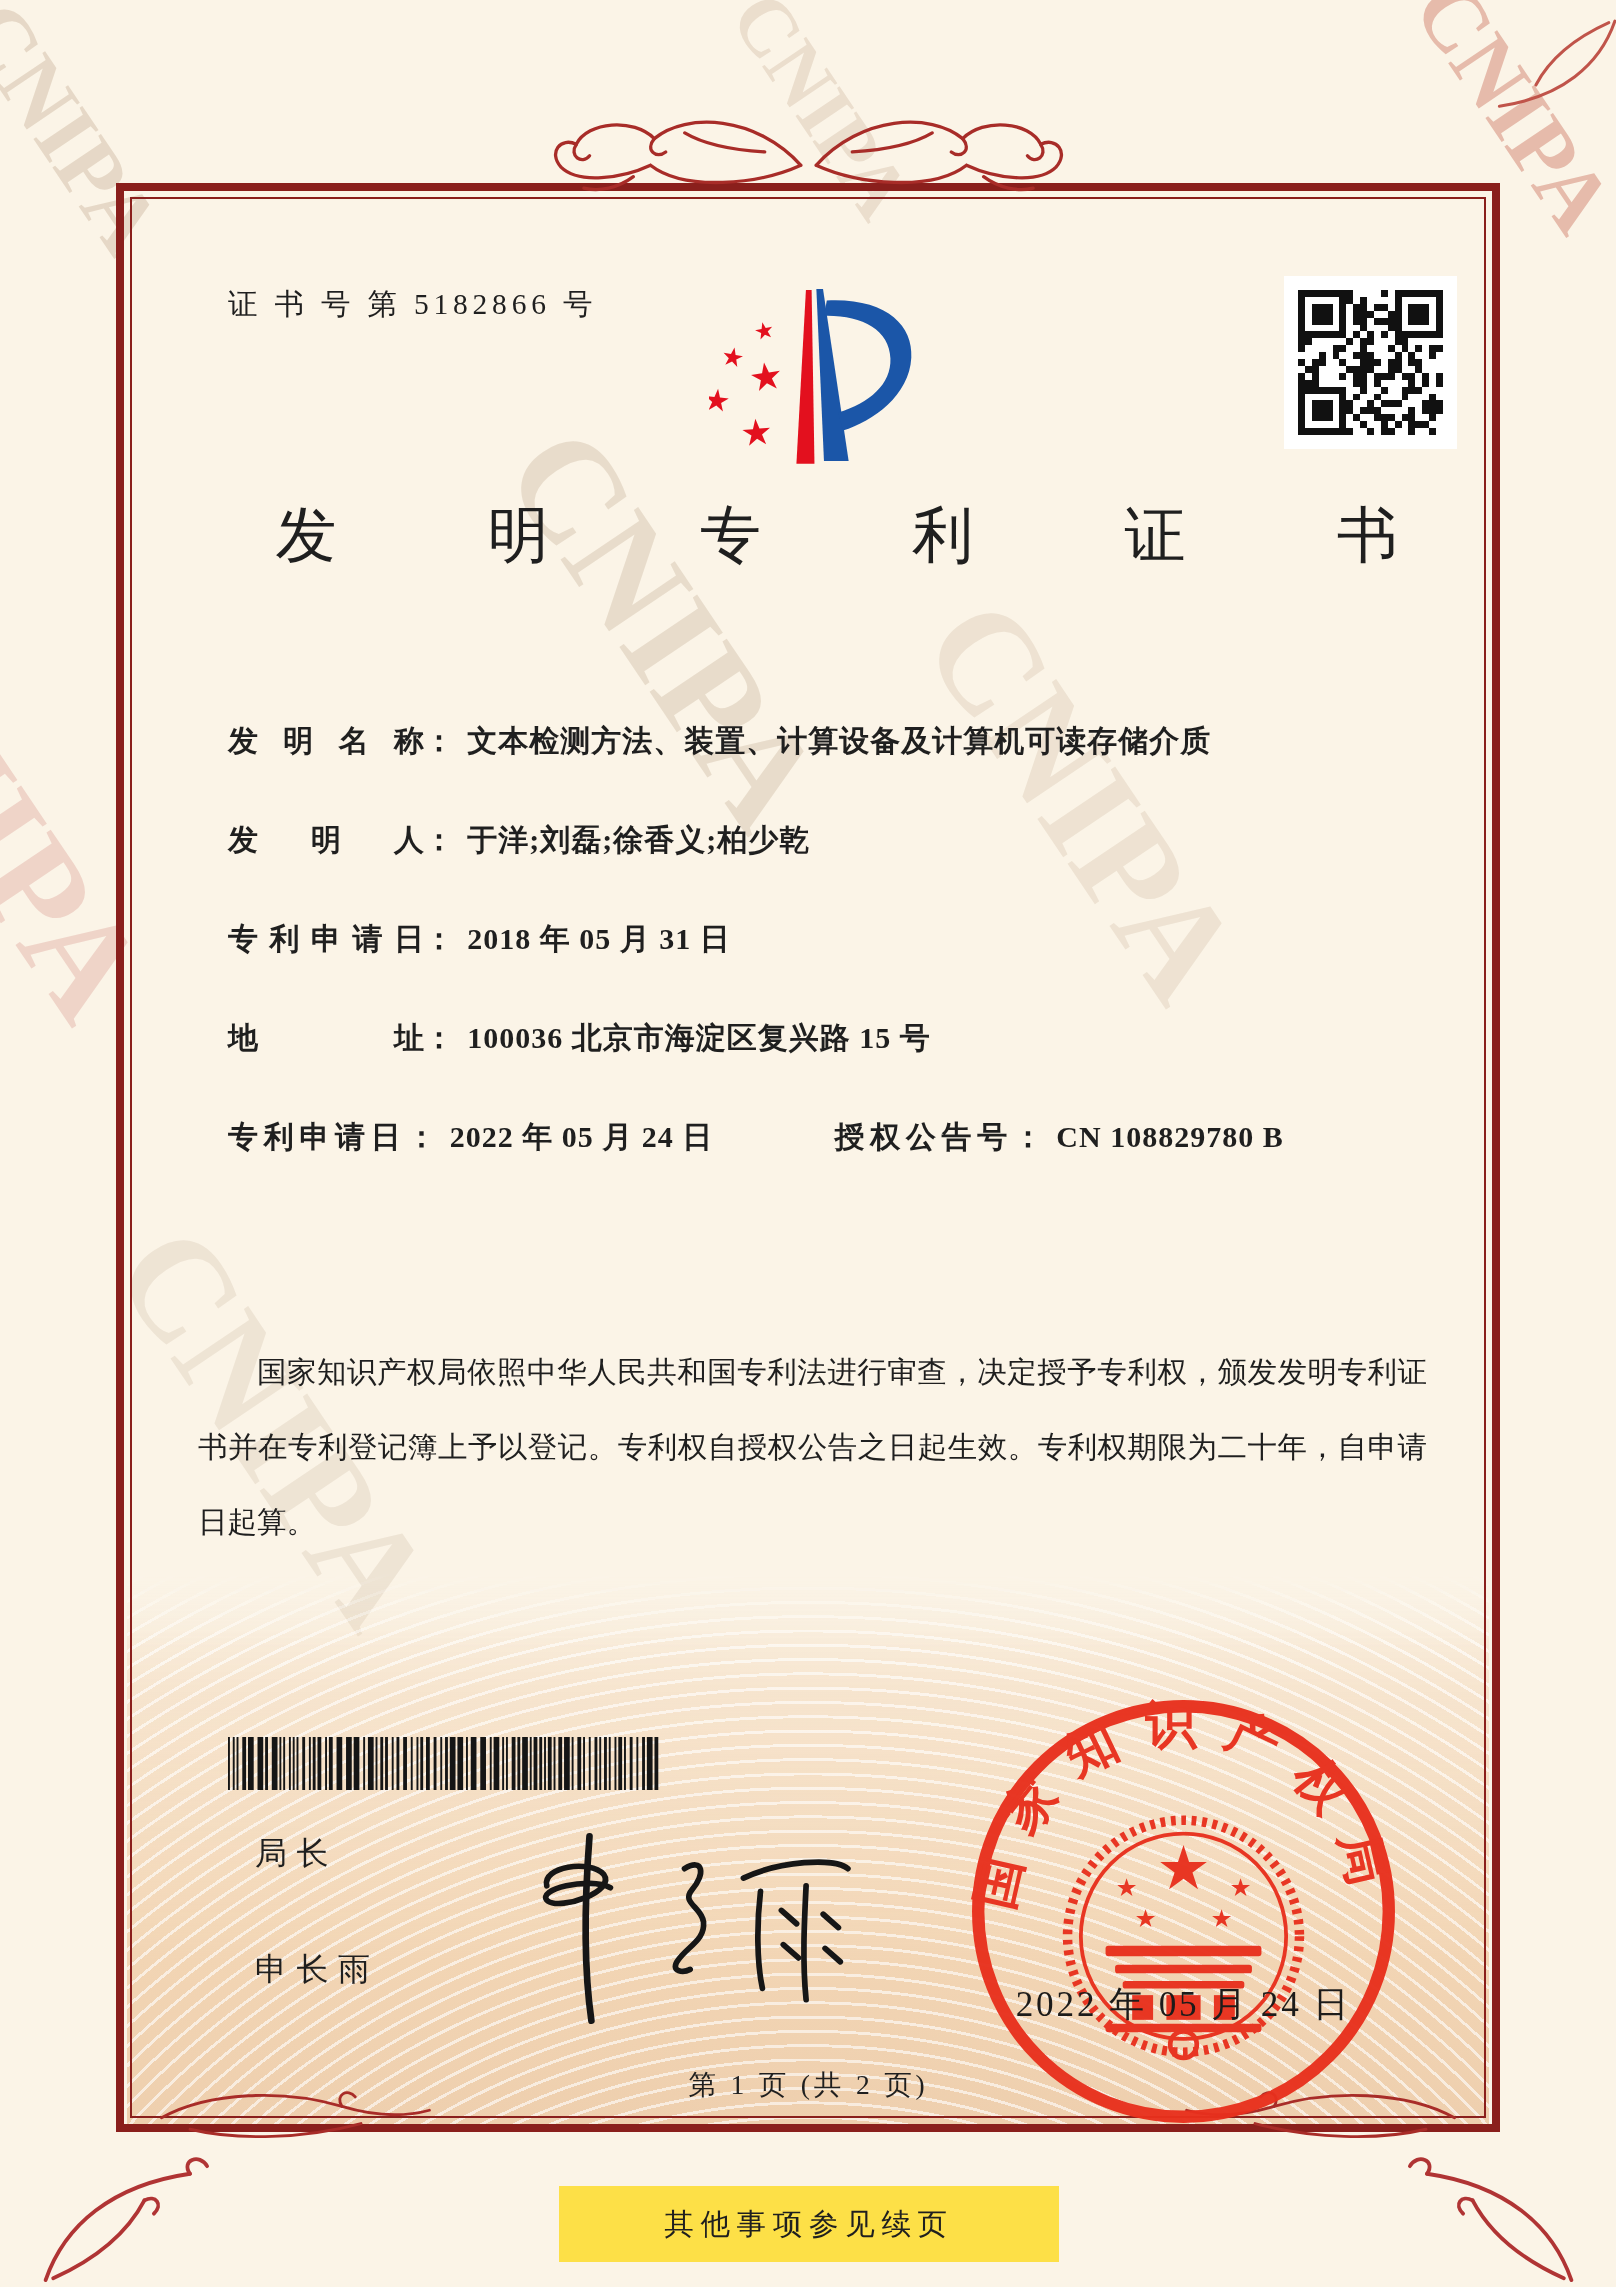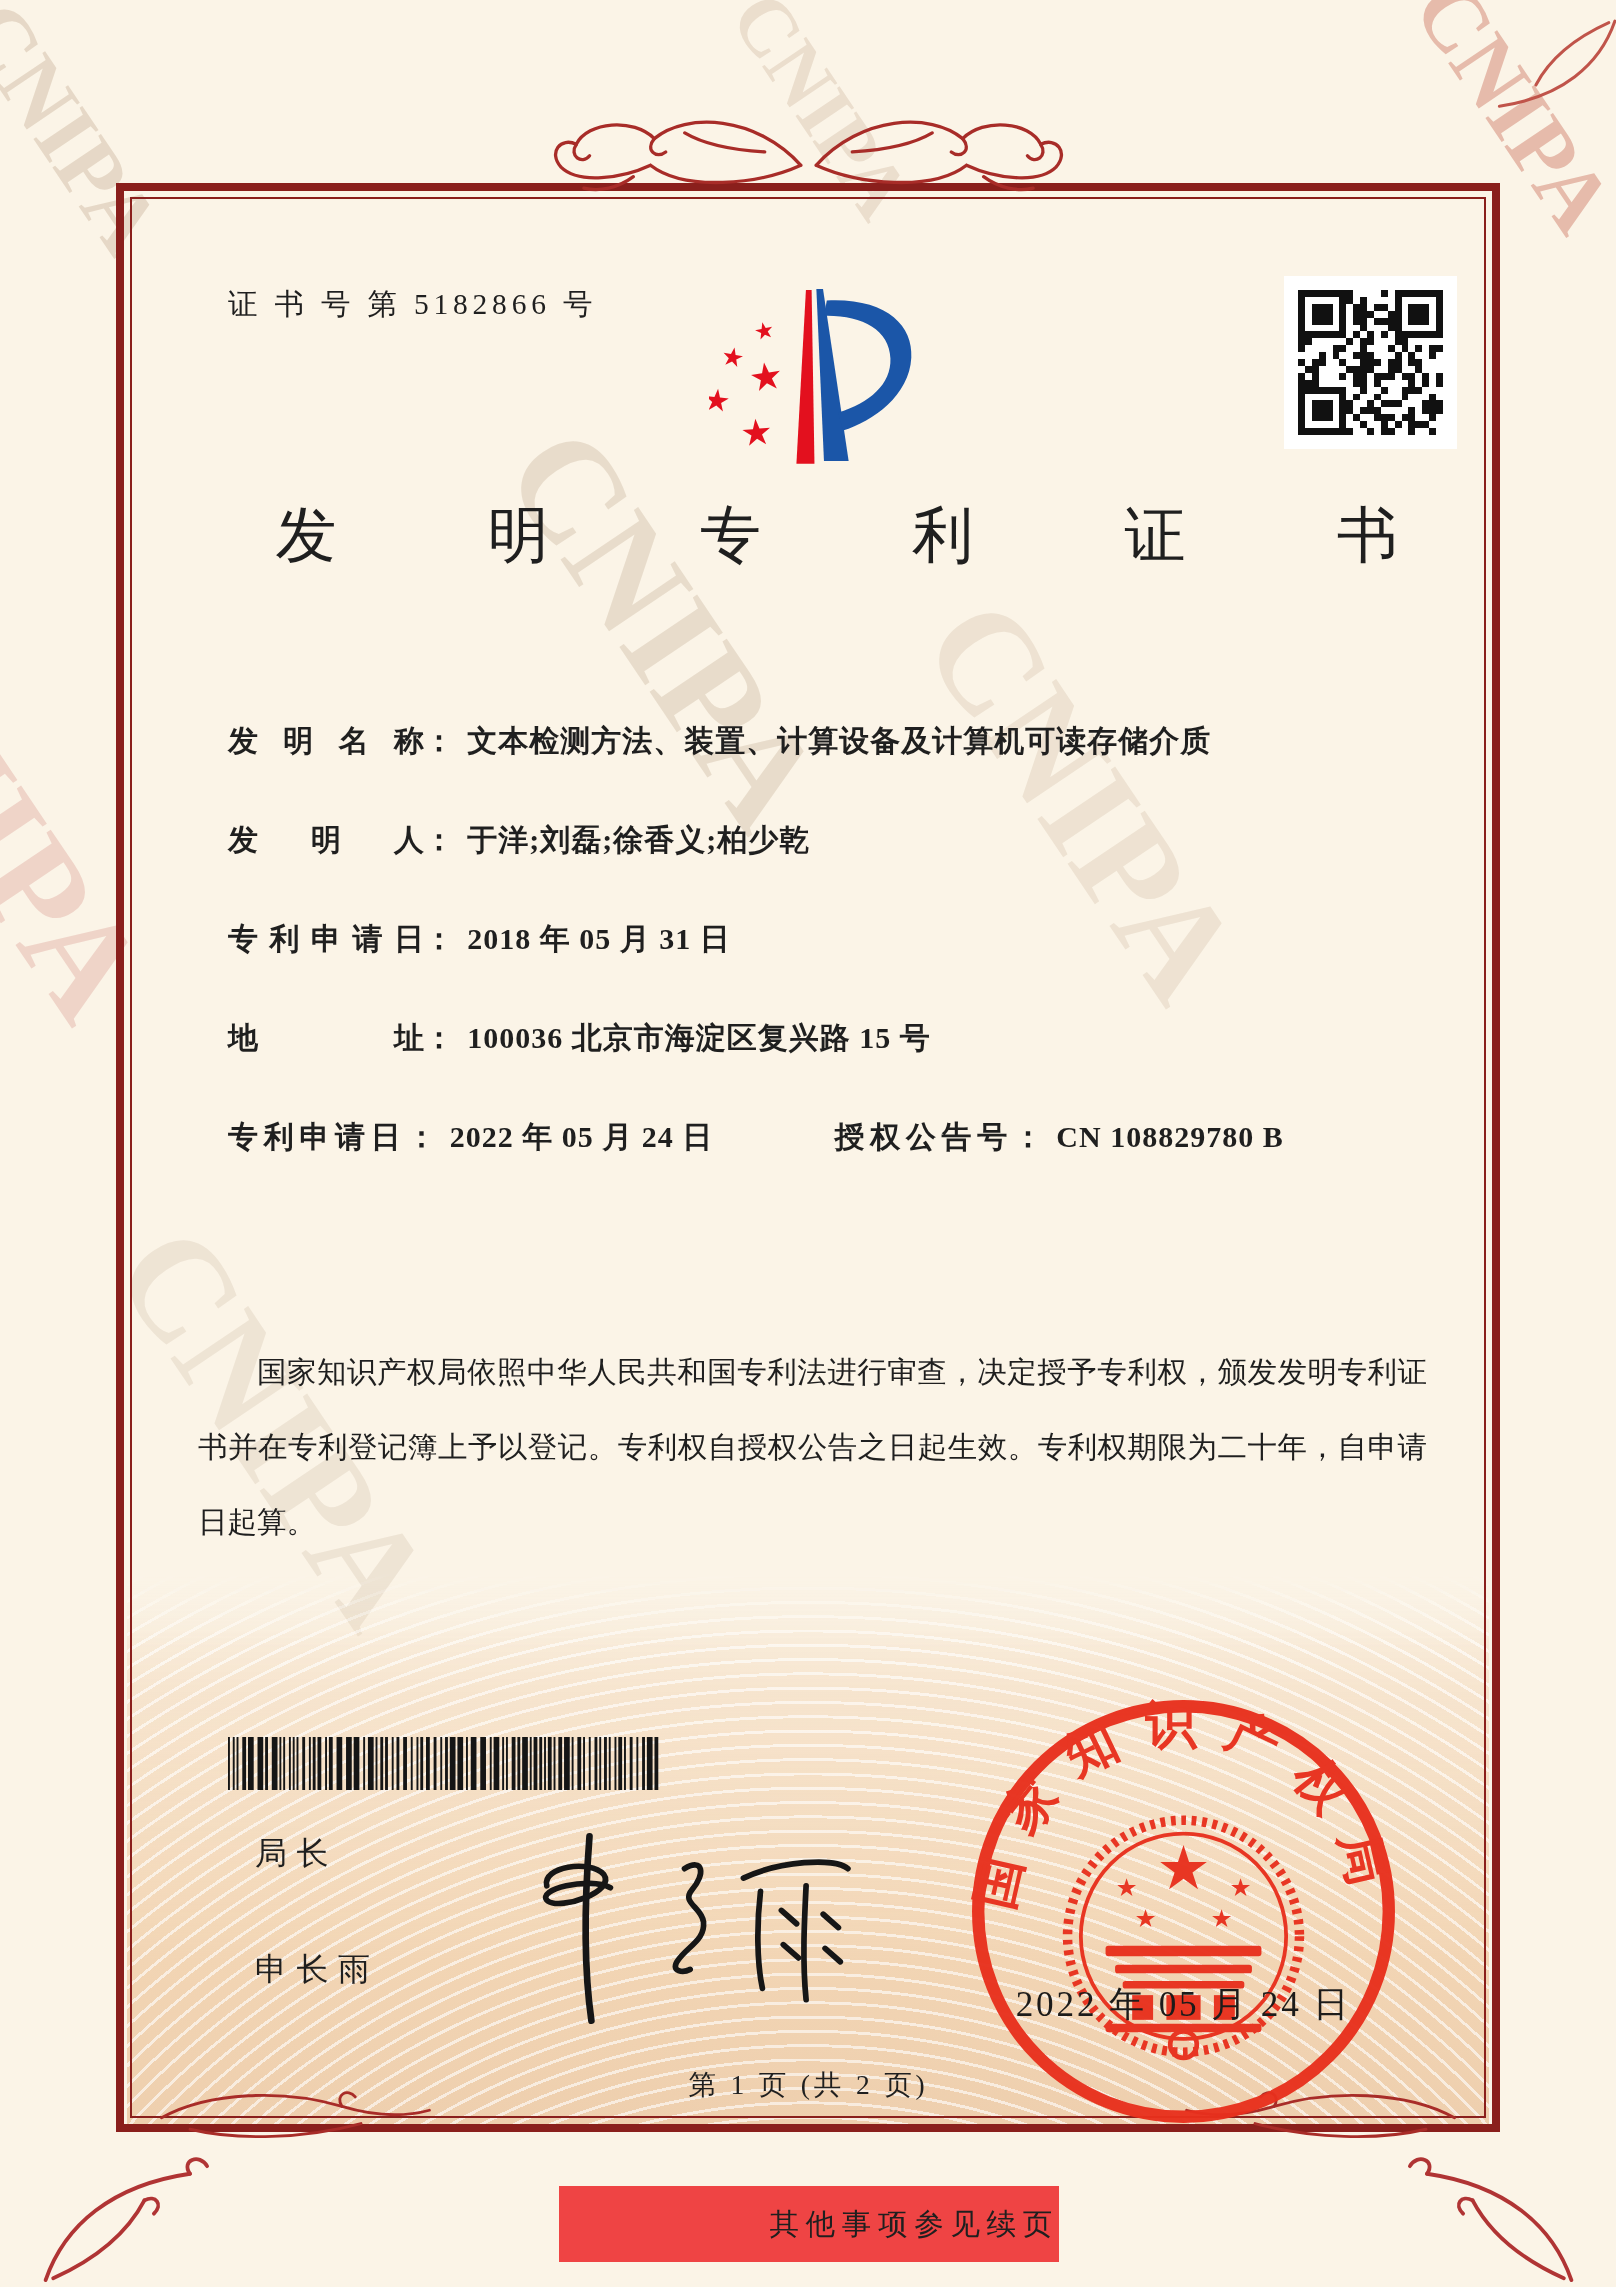--- a/index.html
+++ b/index.html
@@ -56,22 +56,22 @@
   .paras{position:absolute;z-index:3;left:198px;top:1335px;width:1229px;
          font-size:29.5px;line-height:75px;text-align:justify;}
   .paras p{margin:0;text-indent:2em;}
   .barcode{position:absolute;z-index:3;left:228px;top:1737px;width:436px;height:53px;}
   .sigpost{position:absolute;z-index:3;left:255px;top:1832px;font-size:32px;letter-spacing:9.5px;}
   .signame{position:absolute;z-index:3;left:255px;top:1948px;font-size:32px;letter-spacing:9.5px;}
   .signature{position:absolute;z-index:4;left:447px;top:1819px;width:418px;height:219px;}
   .seal{position:absolute;z-index:4;left:963px;top:1691px;width:441px;height:441px;opacity:.96;}
   .pagenote{position:absolute;z-index:3;left:0;top:2066px;width:100%;text-align:center;
             font-size:27.6px;letter-spacing:3.8px;}
-  .contnote{position:absolute;z-index:3;left:559px;top:2186px;width:500px;height:76px;background:#ef4444;
-            text-align:right;line-height:76px;font-size:29.5px;letter-spacing:6.7px;}
+  .contnote{position:absolute;z-index:3;left:559px;top:2186px;width:500px;height:76px;background:#fde047;
+            text-align:center;line-height:76px;font-size:29.5px;letter-spacing:6.7px;}
 </style>
 </head>
 <body>
 
 <div class="page">
 
   <div class="wm wm1">CNIPA</div>
   <div class="wm wm2">CNIPA</div>
   <div class="wm wm3">CNIPA</div>
   <div class="wm wm4">CNIPA</div>

